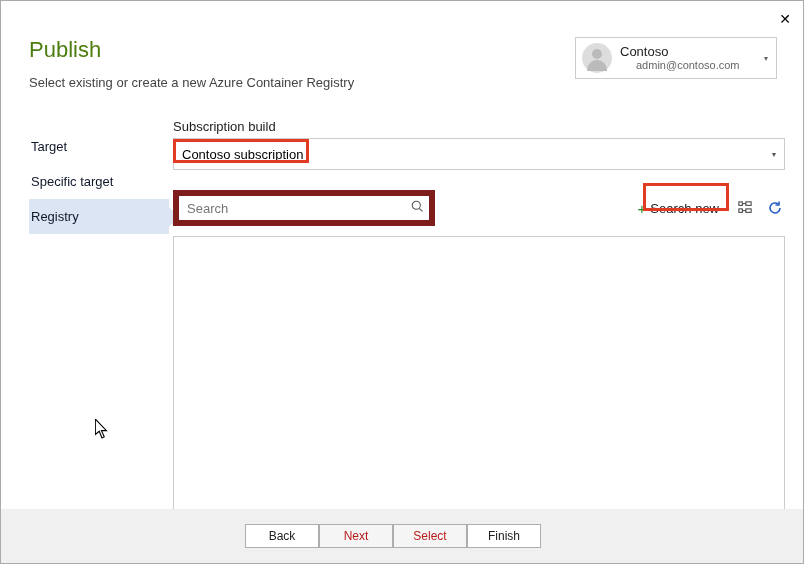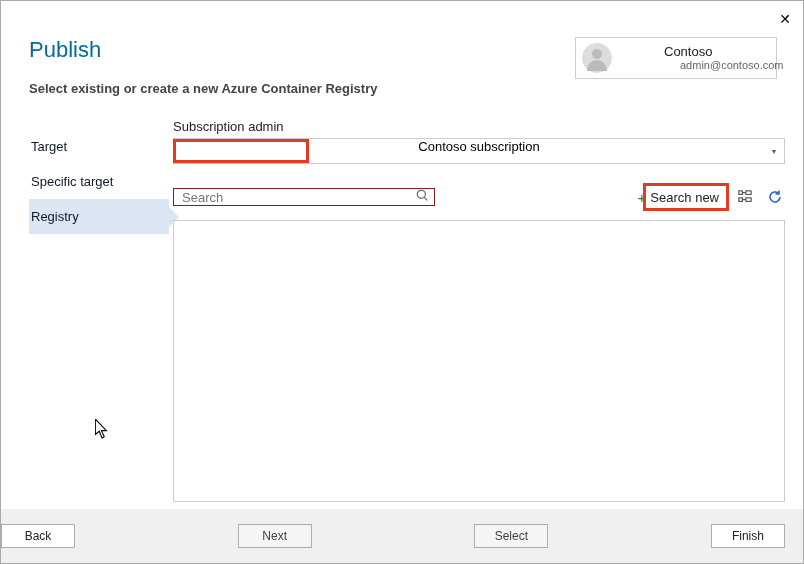--- a/index.html
+++ b/index.html
@@ -1,30 +1,29 @@
 <!DOCTYPE html>
 <html><head>
   <meta charset="utf-8">
   <style>
     * { box-sizing: border-box; margin: 0; padding: 0; font-family: "Segoe UI", Tahoma, sans-serif; }
     body { width: 804px; height: 564px; border: 1px solid #aaa; background: #fff; position: relative; }
 
     .close-x { position: absolute; top: 10px; right: 12px; font-size: 14px; cursor: pointer; color: #000; }
 
     .header-area { position: absolute; top: 36px; left: 28px; right: 28px; }
-    .title { font-size: 22px; font-weight: 400; color: #0369a1; }
-    .subtitle { font-size: 13px; color: #444; margin-top: 18px; font-weight: bold; }
+    .title { font-size: 22px; font-weight: 400; color: #4d7c0f; }
+    .subtitle { font-size: 13px; color: #444; margin-top: 12px; }
 
     .account-box {
       position: absolute; top: 36px; right: 26px;
       width: 202px; height: 42px;
       border: 1px solid #ccc;
       display: flex; align-items: center;
       padding: 4px 8px 4px 6px;
-      gap: 44px;
     }
     .avatar {
       width: 30px; height: 30px; border-radius: 50%;
       background: #ddd; position: relative; flex-shrink: 0;
     }
     .avatar::before {
       content: ""; position: absolute; top: 6px; left: 10px;
       width: 10px; height: 10px; border-radius: 50%; background: #bbb;
     }
     .avatar::after {
@@ -53,41 +52,40 @@
       border-top: 10px solid transparent;
       border-bottom: 10px solid transparent;
       border-left: 10px solid #dce5f3;
     }
 
     .main { position: absolute; top: 0; left: 144px; right: 0; bottom: 0; }
 
     .sub-label { font-size: 13px; color: #222; margin-bottom: 4px; }
 
     .sub-select {
-      width: 100%; height: 26px;
+      width: 100%; height: 32px;
       border: 1px solid #ccc;
-      padding: 0 8px; font-size: 13px;
+      padding: 8px 8px; font-size: 13px;
       position: relative;
-      text-align: center;
     }
     .sub-select .caret {
       position: absolute; right: 8px; top: 50%; transform: translateY(-50%);
       font-size: 8px; color: #555;
     }
     .highlight-sub {
       position: absolute; top: 20px; left: 0;
       width: 136px; height: 24px;
       border: 3px solid #e23b23; pointer-events: none; z-index: 5;
     }
 
     .toolbar-row { margin-top: 20px; display: flex; align-items: center; gap: 10px; }
 
     .search-box {
-      width: 262px; height: 18px;
-      border: 1px solid #7f1d1d;
+      width: 262px; height: 36px;
+      border: 6px solid #7f1d1d;
       display: flex; align-items: center;
       padding-left: 8px;
     }
     .search-box input {
       border: none; outline: none; flex: 1; font-size: 13px; color: #333; background: transparent;
     }
     .search-icon { width: 24px; text-align: center; color: #555; font-size: 13px; }
 
     .spacer { flex: 1; }
 
@@ -108,29 +106,29 @@
     .list-panel {
       margin-top: 10px;
       border: 1px solid #ccc;
       height: 282px;
       background: #fff;
     }
 
     .footer {
       position: absolute; left: 0; right: 0; bottom: 0;
       height: 54px; background: #f0f0f0;
-      display: flex; align-items: center; justify-content: space-between;
+      display: flex; align-items: center; justify-content: center;
       padding-right: 18px; gap: 0;
     }
     .footer button {
       width: 74px; height: 24px;
       border: 1px solid #adadad; background: #fff;
       font-size: 12px; color: #222;
     }
-    .footer button:disabled { color: #404040; background: #f5f5f5; }
+    .footer button:disabled { color: #b91c1c; background: #f5f5f5; }
 
     .cursor {
       position: absolute; left: 94px; top: 418px;
       width: 14px; height: 20px;
     }
   </style>
 </head>
 <body>
 
 <span class="close-x">✕</span>
@@ -150,21 +148,21 @@
 </div>
 
 <div class="body-area">
   <div class="nav">
     <div class="nav-item">Target</div>
     <div class="nav-item">Specific target</div>
     <div class="nav-item active">Registry</div>
   </div>
 
   <div class="main">
-    <div class="sub-label">Subscription admin</div>
+    <div class="sub-label">Subscription build</div>
     <div class="sub-select">
       <span>Contoso subscription</span>
       <span class="caret">▾</span>
     </div>
     <div class="highlight-sub"></div>
 
     <div class="toolbar-row">
       <div class="search-box">
         <input type="text" placeholder="Search" style="">
         <span class="search-icon">

